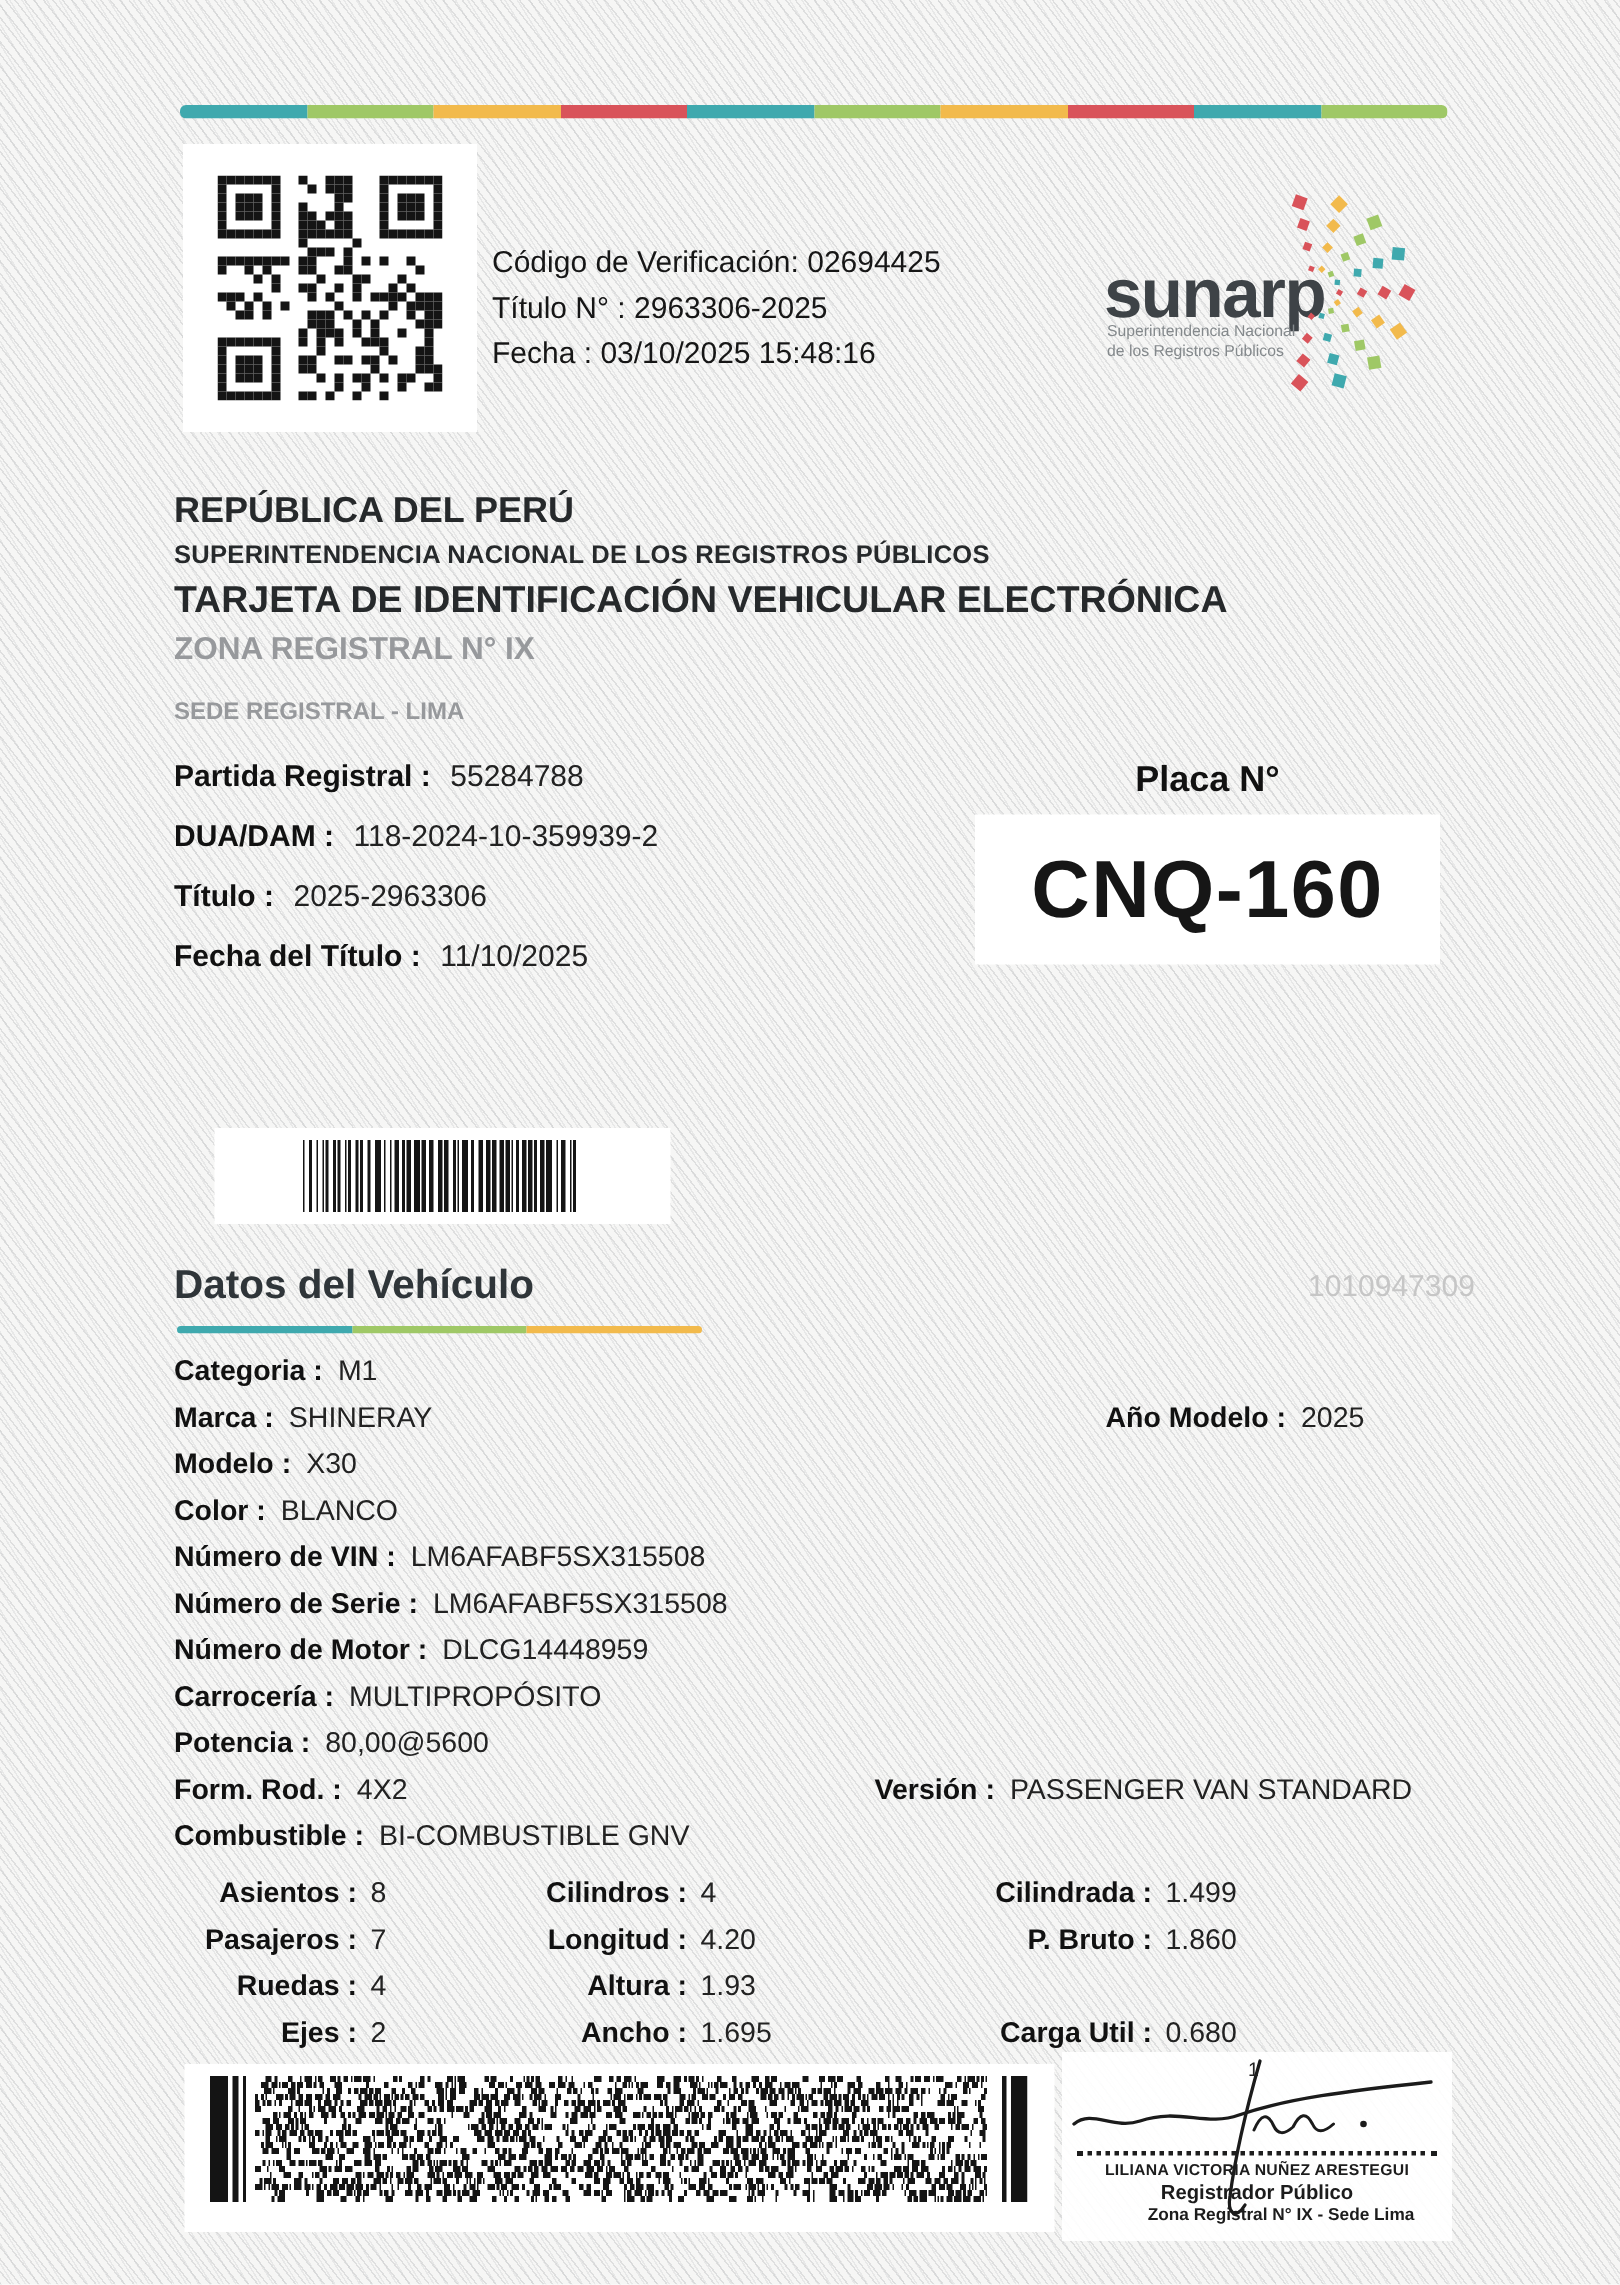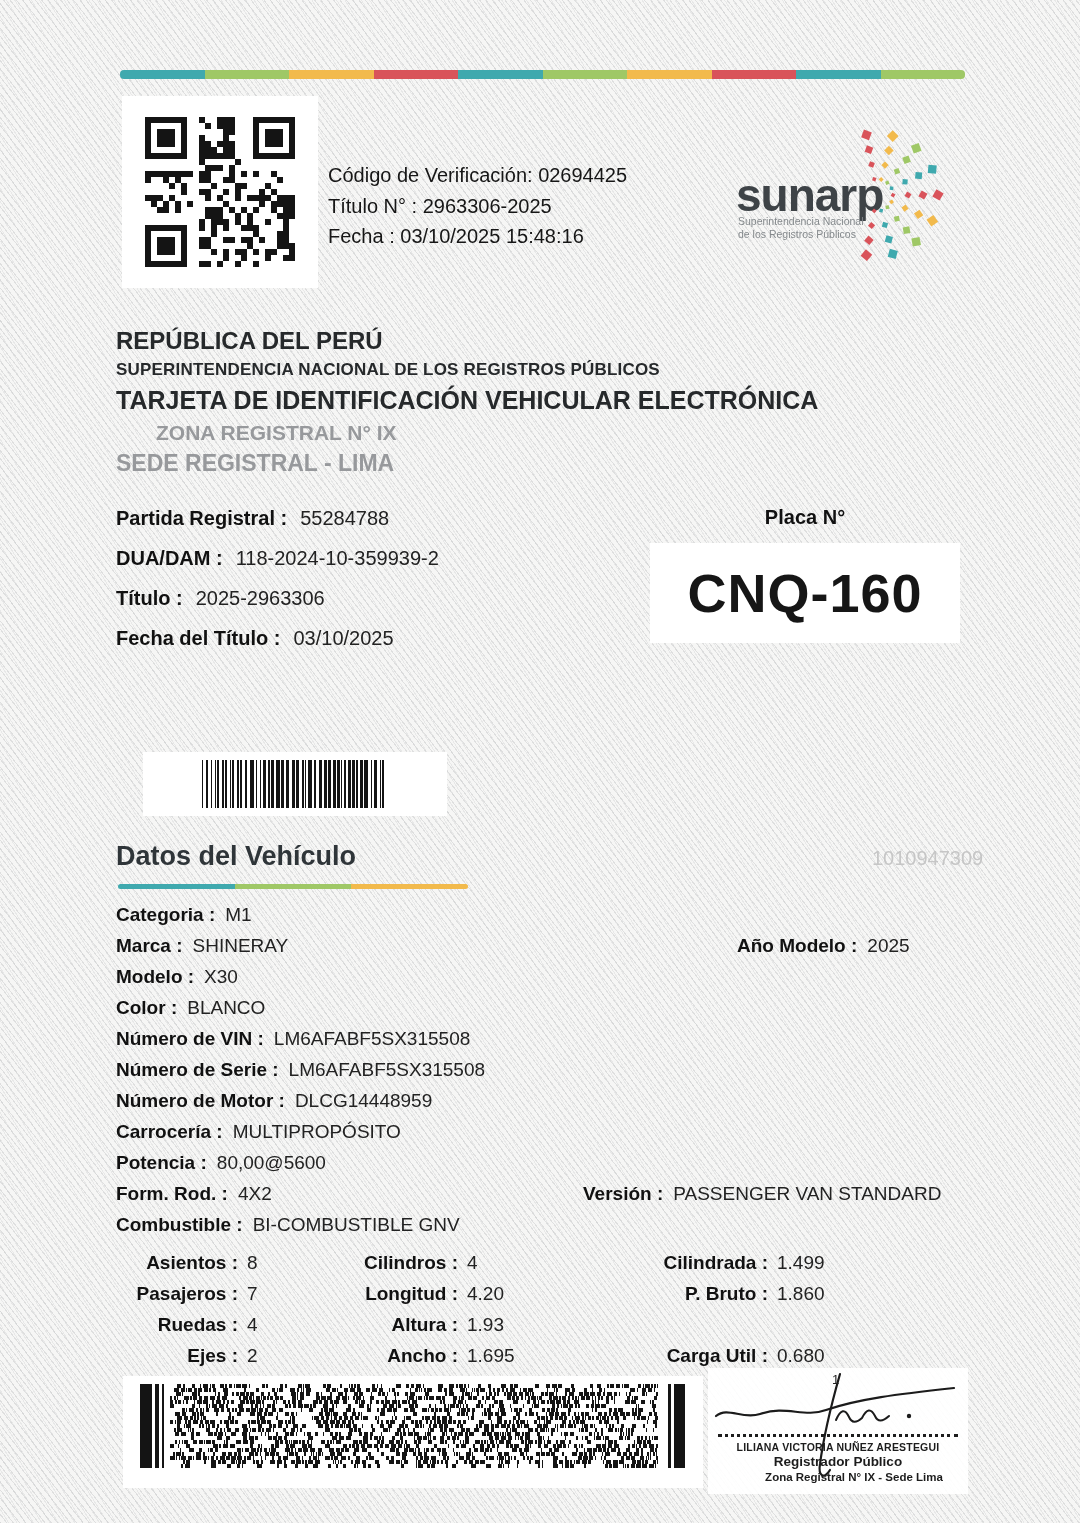--- a/index.html
+++ b/index.html
@@ -31,28 +31,28 @@
   
   .logo{position:absolute;left:730px;top:112px;width:250px;height:150px;}
   .logo-word{position:absolute;left:6px;top:56px;font-size:46px;font-weight:bold;letter-spacing:-1px;color:#3e4347;}
   .logo-tagline{position:absolute;left:8px;top:103px;font-size:10.5px;line-height:12.5px;color:#84898c;}
   .logo-burst{position:absolute;left:130px;top:0px;}
   
   .titles{position:absolute;left:116px;top:325px;width:800px;}
   .t1{font-size:24px;font-weight:bold;line-height:31px;color:#26292b;}
   .t2{font-size:17px;font-weight:bold;line-height:27px;color:#26292b;letter-spacing:.2px;}
   .t3{font-size:25px;font-weight:bold;line-height:34px;color:#26292b;}
-  .t4{font-size:21px;font-weight:bold;line-height:31px;color:#97999c;margin-left:40px;}
-  .t5{font-size:23px;font-weight:bold;line-height:30px;color:#97999c;}
+  .t4{font-size:21px;font-weight:bold;line-height:31px;color:#97999c;}
+  .t5{font-size:16px;font-weight:bold;line-height:30px;color:#97999c;margin-top:12px;}
   
   .reg{position:absolute;left:116px;top:498px;}
   .rrow{height:40px;display:flex;align-items:center;}
   .rlabel{font-size:20px;font-weight:bold;color:#111;}
   .rvalue{font-size:20px;color:#222;margin-left:13px;}
-  .placa-label{position:absolute;left:650px;top:506px;width:310px;text-align:center;font-size:20px;font-weight:bold;color:#111;}
+  .placa-label{position:absolute;left:650px;top:506px;width:310px;text-align:center;font-size:24px;font-weight:bold;color:#111;}
   .placa-box{position:absolute;left:650px;top:543px;width:310px;height:100px;display:flex;align-items:center;justify-content:center;}
   .placa-num{font-size:54px;font-weight:bold;letter-spacing:1px;color:#161616;}
   
   .bc1-box{position:absolute;left:143px;top:752px;width:304px;height:64px;display:flex;align-items:center;justify-content:center;}
   
   .sec-title{position:absolute;left:116px;top:841px;font-size:27px;font-weight:bold;color:#2f3539;}
   .sec-underline{position:absolute;left:118px;top:884px;width:350px;height:5px;display:flex;border-radius:3px;overflow:hidden;}
   .sec-underline span{flex:1;height:100%;}
   .doc-number{position:absolute;left:872px;top:847px;font-size:20px;color:#c6c6c6;}
   
@@ -441,21 +441,21 @@
     <div class="rrow">
       <span class="rlabel">DUA/DAM :</span>
       <span class="rvalue">118-2024-10-359939-2</span>
     </div>
     <div class="rrow">
       <span class="rlabel">Título :</span>
       <span class="rvalue">2025-2963306</span>
     </div>
     <div class="rrow">
       <span class="rlabel">Fecha del Título :</span>
-      <span class="rvalue">03/10/2025</span>
+      <span class="rvalue">11/10/2025</span>
     </div>
   </div>
 
   <div class="placa-label">Placa N°</div>
   <div class="placa-box white">
     <span class="placa-num">CNQ-160</span>
   </div>
 
   <div class="bc1-box white">
     <svg id="bc1" width="186" height="48" viewBox="0 0 186 48" fill="#141414">

